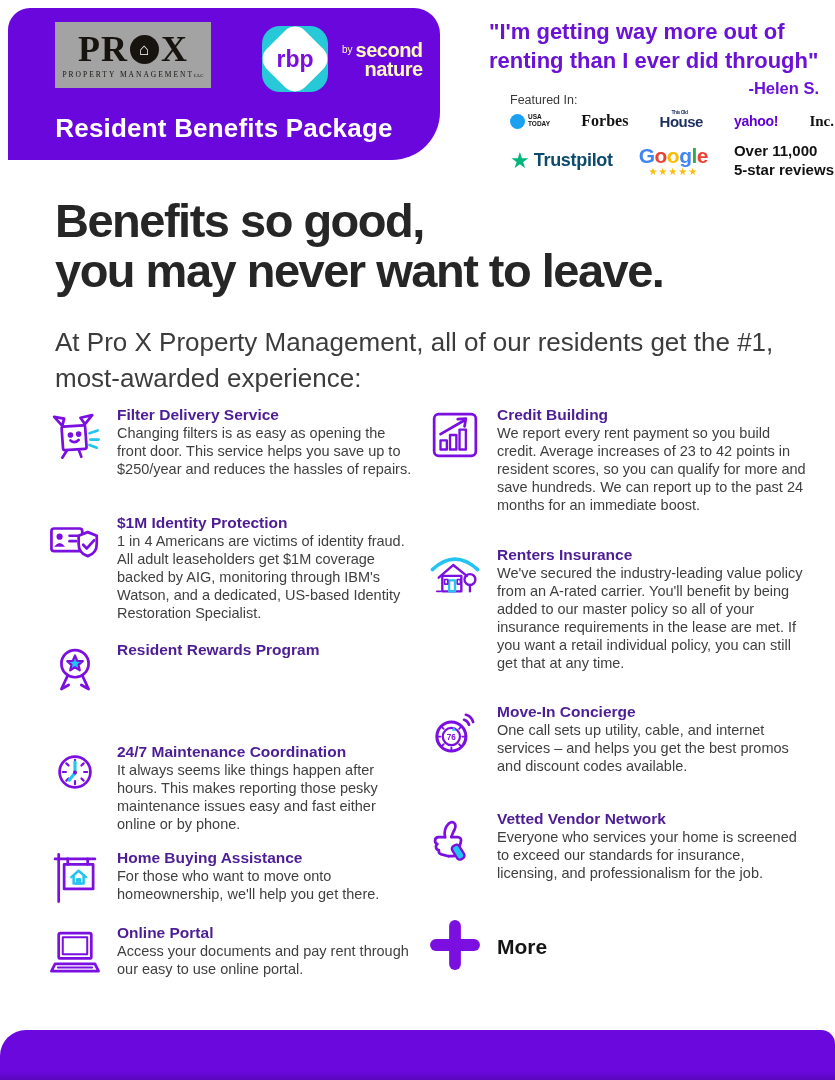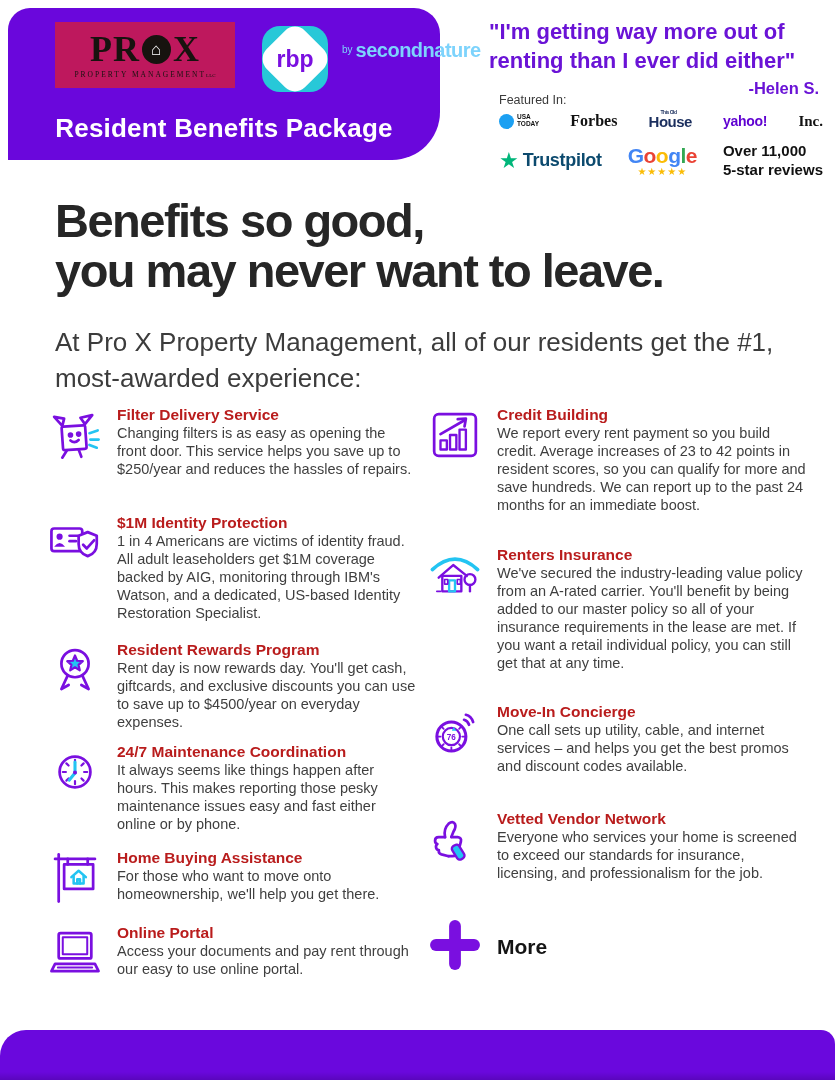--- a/index.html
+++ b/index.html
@@ -2,47 +2,47 @@
 <html><head>
 <meta charset="utf-8">
 <style>
   html,body{margin:0;padding:0;background:#ffffff;}
   .page{position:relative;width:835px;height:1080px;background:#fff;overflow:hidden;
         font-family:"Liberation Sans",sans-serif;}
 
   
   .header{position:absolute;left:8px;top:8px;width:432px;height:152px;
           background:#6a07dc;border-radius:22px 26px 48px 0;}
-  .logo-box{position:absolute;left:47px;top:14px;width:180px;height:66px;background:#be185d;
+  .logo-box{position:absolute;left:47px;top:14px;width:156px;height:66px;background:#a3a3a3;
             display:flex;flex-direction:column;align-items:center;justify-content:center;}
   .logo-main{font-family:"Liberation Serif",serif;font-size:36px;font-weight:700;color:#17130f;
              display:flex;align-items:center;line-height:1;letter-spacing:1px;}
   .logo-o{width:29px;height:29px;background:#17130f;border-radius:50%;margin:0 2px;
           display:flex;align-items:center;justify-content:center;color:#fff;font-size:17px;}
   .logo-sub{font-family:"Liberation Serif",serif;font-size:7.5px;letter-spacing:2px;color:#17130f;margin-top:3px;}
   .logo-sub .llc{font-size:5px;letter-spacing:0;}
   .rbp-badge{position:absolute;left:249px;top:13px;width:76px;height:76px;}
   .rbp-teal{position:absolute;left:5px;top:5px;width:66px;height:66px;background:#27c8d8;
             border-radius:18px;}
   .rbp-white{position:absolute;left:11px;top:11px;width:54px;height:54px;background:#fff;
              border-radius:14px;transform:rotate(45deg);}
   .rbp-text{position:absolute;left:0;top:0;width:76px;height:76px;display:flex;align-items:center;
             justify-content:center;color:#7a0fe0;font-size:23px;font-weight:700;}
-  .by-nature{position:absolute;left:334px;top:33px;color:#7dd3fc;display:flex;gap:3px;}
+  .by-nature{position:absolute;left:334px;top:33px;color:#fef9c3;display:flex;gap:3px;}
   .by-word{font-size:10px;margin-top:3px;}
-  .sn-col{display:flex;flex-direction:row;align-items:flex-end;line-height:0.95;}
+  .sn-col{display:flex;flex-direction:column;align-items:flex-end;line-height:0.95;}
   .sn-word{font-size:20px;font-weight:800;letter-spacing:-0.5px;}
   .pkg-title{position:absolute;left:0;bottom:16px;width:100%;text-align:center;color:#fff;
              font-size:26px;font-weight:800;letter-spacing:0.2px;}
 
   
   .quote{position:absolute;left:489px;top:18px;width:334px;color:#6a13d6;
          font-size:22px;font-weight:700;line-height:1.3;}
   .attribution{text-align:right;font-size:16.5px;font-weight:700;margin-top:3px;padding-right:4px;}
-  .featured{position:absolute;left:499px;top:93px;width:324px;}
+  .featured{position:absolute;left:510px;top:93px;width:324px;}
   .featured-label{font-size:12.5px;color:#3a3a3a;}
   .press-row{display:flex;align-items:center;justify-content:space-between;margin-top:5px;}
   .usatoday{display:flex;align-items:center;gap:3px;}
   .usat-circle{width:15px;height:15px;border-radius:50%;background:#1ca0f2;}
   .usat-text{display:flex;flex-direction:column;font-size:6.5px;font-weight:800;color:#111;line-height:1.05;}
   .forbes{font-family:"Liberation Serif",serif;font-size:16px;font-weight:700;color:#111;}
   .house-logo{position:relative;font-size:15px;font-weight:800;color:#1b2f5e;letter-spacing:-0.5px;}
   .house-small{position:absolute;top:-4px;left:12px;font-size:5px;font-weight:700;color:#1b2f5e;}
   .yahoo{font-size:14px;font-weight:800;color:#5f01d1;letter-spacing:-0.3px;}
   .inc{font-family:"Liberation Serif",serif;font-size:15px;font-weight:900;color:#111;}
@@ -58,21 +58,21 @@
 
   
   .headline{position:absolute;left:55px;top:196px;font-size:47px;font-weight:800;color:#262626;
             line-height:1.07;letter-spacing:-1.5px;}
   .subhead{position:absolute;left:55px;top:324px;width:732px;font-size:26px;color:#3c3c3c;line-height:1.4;}
 
   
   .b-item{position:absolute;display:flex;gap:13px;}
   .b-icon{flex:0 0 58px;width:58px;}
   .b-text{flex:1;}
-  .b-title{font-size:15.5px;font-weight:800;color:#b91c1c;margin-bottom:1px;}
+  .b-title{font-size:15.5px;font-weight:800;color:#4c1d95;margin-bottom:1px;}
   .b-body{font-size:14.5px;color:#3f3f3f;line-height:1.24;}
   .more-label{font-size:21px;font-weight:800;color:#141414;align-self:center;}
 
   
   .footer{position:absolute;left:0;bottom:0;width:100%;height:50px;
           background:linear-gradient(180deg,#6a08dd 0%,#6a08dd 84%,#5a06bd 100%);
           border-radius:26px 14px 0 0;}
 </style>
 </head>
 <body>
@@ -102,21 +102,21 @@
       <span class="sn-col">
         <span class="sn-word">second</span>
         <span class="sn-word">nature</span>
       </span>
     </div>
     <div class="pkg-title">Resident Benefits Package</div>
   </div>
 
   <div class="quote">
     <div>"I'm getting way more out of</div>
-    <div>renting than I ever did either"</div>
+    <div>renting than I ever did through"</div>
     <div class="attribution">-Helen S.</div>
   </div>
 
   <div class="featured">
     <div class="featured-label">Featured In:</div>
     <div class="press-row">
       <span class="usatoday">
         <span class="usat-circle"></span>
         <span class="usat-text">
           <span>USA</span>
@@ -201,21 +201,20 @@
     <div class="b-icon">
       <svg width="58" height="58" viewBox="0 0 64 64" fill="none" stroke="#7a0fe0" stroke-width="3" stroke-linecap="round" stroke-linejoin="round">
         <circle cx="32" cy="25" r="15"></circle>
         <polygon points="32,16 34.4,21.8 40.6,22.2 35.9,26.3 37.3,32.4 32,29 26.7,32.4 28.1,26.3 23.4,22.2 29.6,21.8" fill="#23c4f2" stroke-width="2.4"></polygon>
         <path d="M24 38 L17 53 L25 48.5"></path>
           <path d="M40 38 L47 53 L39 48.5"></path>
       </svg>
     </div>
     <div class="b-text" style="width:300px">
       <div class="b-title">Resident Rewards Program</div>
-      <div class="b-body">Rent day is now rewards day. You'll get cash, giftcards, and exclusive discounts you can use to save up to $4500/year on everyday expenses.</div>
     </div>
   </div>
 
   <div class="b-item" style="left:46px;top:743px;width:372px">
     <div class="b-icon">
       <svg width="58" height="58" viewBox="0 0 64 64" fill="none" stroke="#7a0fe0" stroke-width="3" stroke-linecap="round" stroke-linejoin="round">
         <circle cx="32" cy="32" r="17"></circle>
         <g stroke-width="2.4">
           <path d="M32 18.5 v3.5"></path>
             <path d="M32 45.5 v-3.5"></path>

